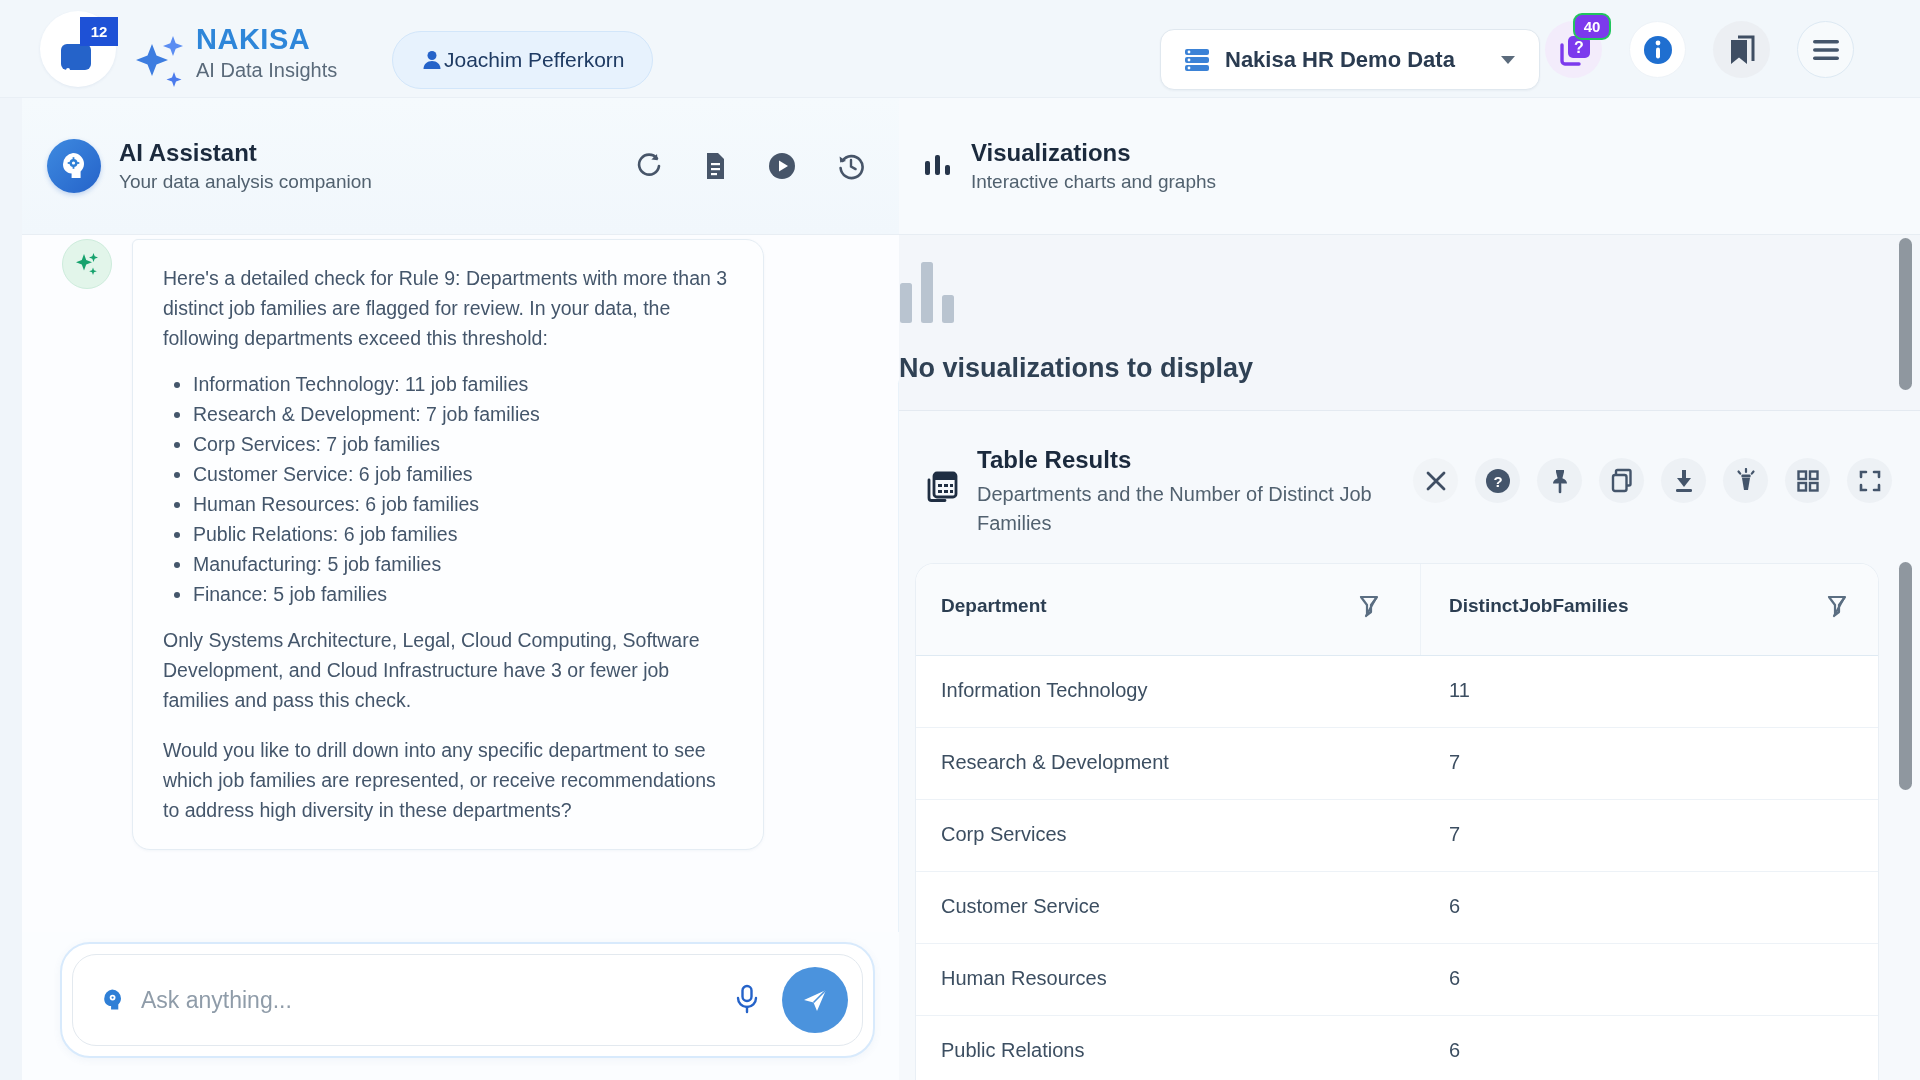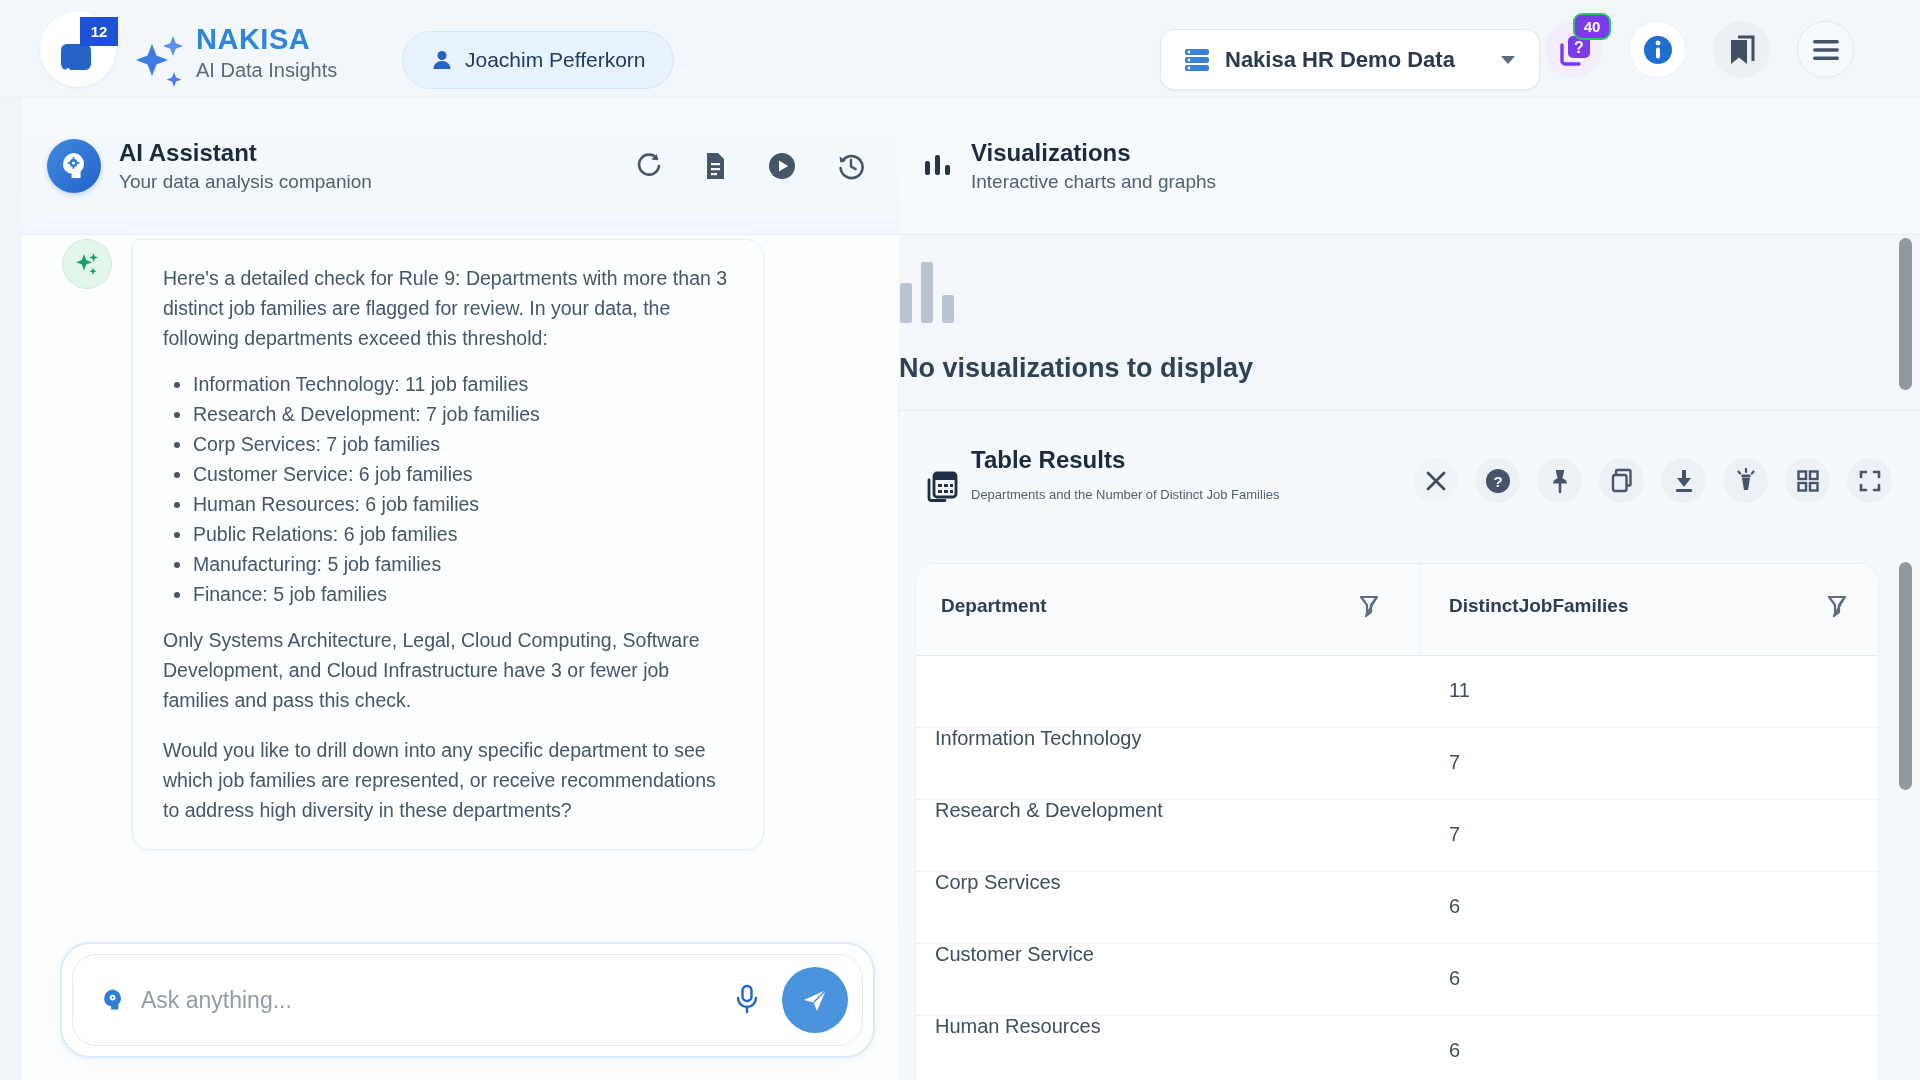--- a/index.html
+++ b/index.html
@@ -9,21 +9,21 @@
 
   
   .topbar { position:absolute; top:0; left:0; width:1920px; height:98px; background:#f2f7fb; border-bottom:1px solid #e9eff5; z-index:5; }
   .logo-circle { position:absolute; left:40px; top:11px; width:76px; height:76px; border-radius:50%; background:#ffffff; box-shadow:0 1px 3px rgba(40,80,140,.08); }
   .logo-glyph { position:absolute; left:16px; top:24px; }
   .logo-badge { position:absolute; left:40px; top:6px; min-width:38px; height:29px; background:#1e51d6; color:#fff; font-size:15px; font-weight:bold; border-radius:0; display:flex; align-items:center; justify-content:center; padding:0 7px; }
   .sparkles { position:absolute; left:126px; top:28px; }
   .brand-text { position:absolute; left:196px; top:23px; }
   .brand-name { font-size:29px; font-weight:bold; color:#2e86d9; letter-spacing:.5px; }
   .brand-sub { font-size:20px; color:#5a6a7a; margin-top:3px; }
-  .user-pill { position:absolute; left:402px; top:31px; height:58px; border-radius:29px; background:#e7f2fd; border:1px solid #d2e6fa; display:flex; align-items:center; gap:11px; padding:0 27px; cursor:pointer; }
+  .user-pill { position:absolute; left:392px; top:31px; height:58px; border-radius:29px; background:#e7f2fd; border:1px solid #d2e6fa; display:flex; align-items:center; padding:0 27px; cursor:pointer; }
   .user-name { font-size:21px; font-weight:500; color:#1f3b63; }
   .dataset-select { position:absolute; left:1160px; top:29px; width:380px; height:61px; background:#fff; border:1px solid #e0e8ef; border-radius:14px; box-shadow:0 1px 2px rgba(30,60,100,.05); display:flex; align-items:center; gap:14px; padding:0 22px; cursor:pointer; }
   .dataset-label { flex:1; font-size:22px; font-weight:600; color:#2a3b50; }
   .circle-btn { position:absolute; top:21px; width:57px; height:57px; border-radius:50%; display:flex; align-items:center; justify-content:center; cursor:pointer; }
   .btn-help { left:1545px; background:#f3ecfb; }
   .btn-info { left:1629px; background:#ffffff; border:1px solid #eef3f8; }
   .btn-bookmark { left:1713px; background:#eceff3; }
   .btn-menu { left:1797px; background:#f7fafc; border:1px solid #dde9f3; }
   .help-badge { position:absolute; top:-8px; right:-9px; min-width:38px; height:27px; background:#7c3aed; border:2px solid #22c55e; color:#fff; font-size:15px; font-weight:bold; border-radius:9px; display:flex; align-items:center; justify-content:center; padding:0 6px; }
 
@@ -62,38 +62,38 @@
   .viz-header { height:137px; display:flex; align-items:center; padding:0 0 0 24px; background:#f7fafd; border-bottom:1px solid #e7edf3; }
   .viz-empty { position:relative; height:176px; background:#f3f6fa; border-bottom:1px solid #e4eaf1; display:flex; flex-direction:column; align-items:flex-start; justify-content:center; gap:28px; }
   .viz-empty-text { font-size:27px; font-weight:bold; color:#2f4154; }
   .rp-thumb { position:absolute; width:13px; background:#8f979f; border-radius:7px; right:8px; cursor:pointer; }
   .thumb-viz { top:140px; height:152px; }
   .thumb-table { top:464px; height:228px; }
 
   .table-section { position:absolute; top:314px; left:0; width:1021px; height:668px; }
   .ts-head { position:relative; height:152px; padding:34px 0 0 24px; display:flex; align-items:flex-start; }
   .ts-icon { margin-top:22px; }
-  .ts-titles { margin-left:10px; width:420px; }
+  .ts-titles { margin-left:16px; width:420px; }
   .ts-title { font-size:24px; font-weight:bold; color:#1b2a3d; }
-  .ts-sub { font-size:13px; color:#51616f; margin-top:6px; line-height:29px; }
+  .ts-sub { font-size:20px; color:#51616f; margin-top:6px; line-height:29px; }
   .ts-toolbar { position:absolute; right:28px; top:46px; display:flex; gap:17px; }
   .tool-btn { width:45px; height:45px; border-radius:50%; background:#edf1f5; display:flex; align-items:center; justify-content:center; cursor:pointer; }
   .tool-btn.lighter { background:#f1f4f7; }
 
   .table-card { position:absolute; left:17px; right:42px; top:152px; bottom:0; background:#fff; border-radius:18px 18px 0 0; box-shadow:0 0 0 1px #e9eff5; overflow:hidden; }
   .tc-header { position:relative; height:92px; background:#f9fbfd; border-bottom:1px solid #dfeaf3; }
   .tc-header .col-div { position:absolute; left:504px; top:0; bottom:0; border-left:1px solid #edf2f7; }
   .th-label { position:absolute; top:31px; font-size:19px; font-weight:bold; color:#2c3e52; }
   .th-dept { left:25px; }
   .th-fam { left:533px; }
   .filter-btn { position:absolute; top:26px; cursor:pointer; display:flex; padding:4px; }
   .filter-1 { left:438px; }
   .filter-2 { right:24px; }
   .t-row { position:relative; height:72px; border-bottom:1px solid #edf2f7; font-size:20px; color:#3c4e61; }
-  .t-row .cell-dept { position:absolute; left:19px; top:23px;margin-top:48px; }
+  .t-row .cell-dept { position:absolute; left:25px; top:23px; }
   .t-row .cell-val { position:absolute; left:533px; top:23px; }
 </style>
 </head>
 <body>
 
 <div class="app">
 
   <header class="topbar">
     <div class="logo-circle">
       <span class="logo-glyph">

